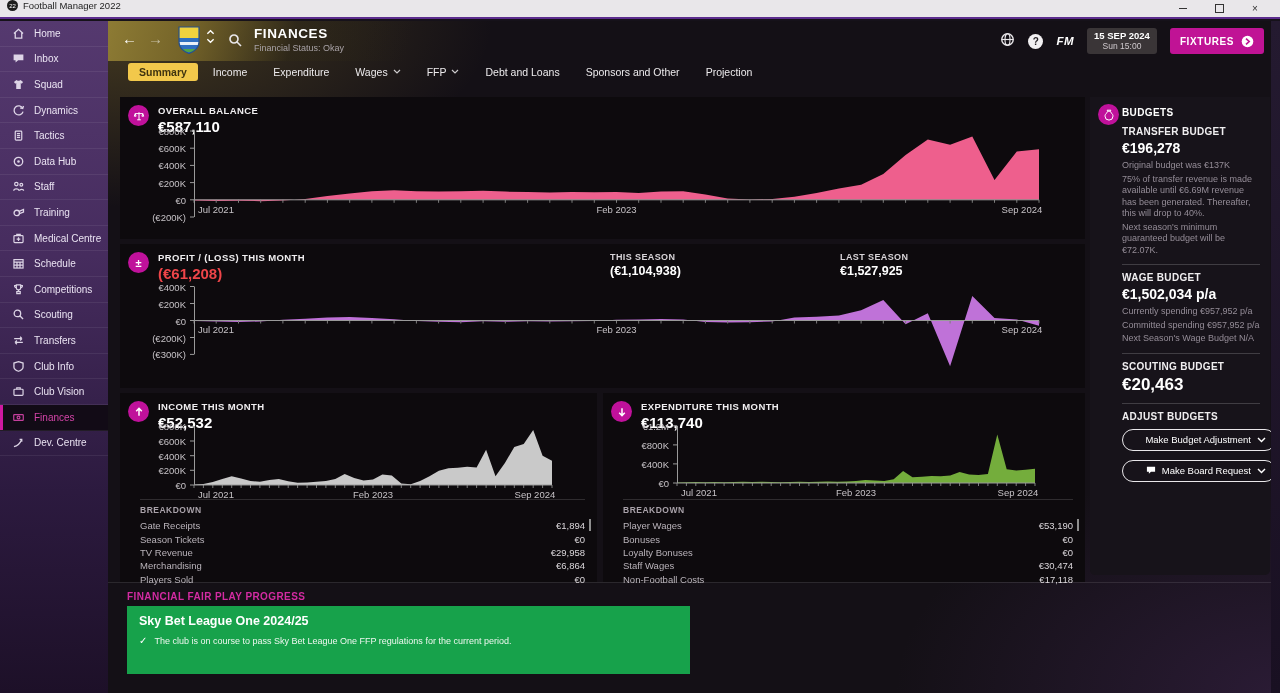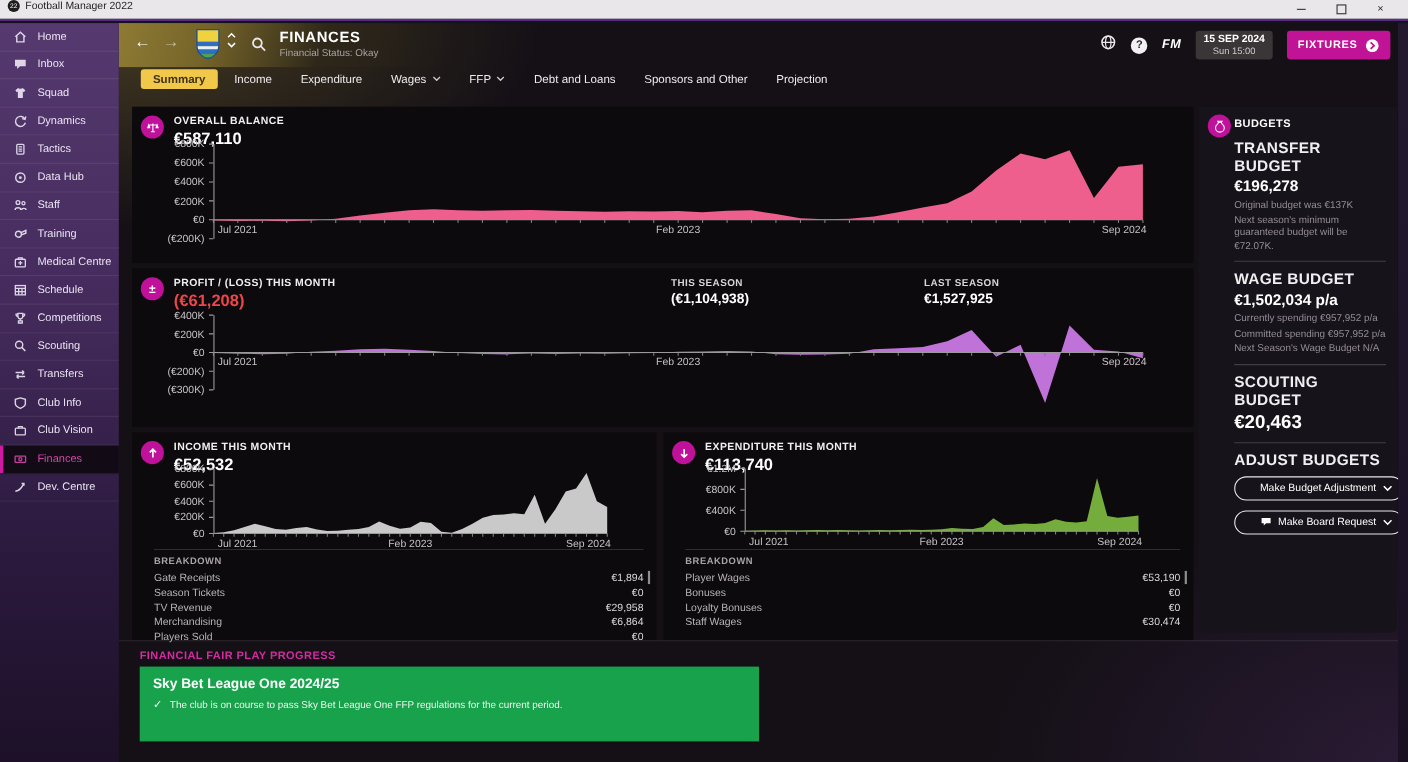--- a/index.html
+++ b/index.html
@@ -92,21 +92,21 @@
   
   .breakdown{position:absolute;left:20px;right:12px;top:106px;border-top:1px solid rgba(255,255,255,0.14);padding-top:5px;}
   .bd-label{font-size:8.5px;font-weight:bold;color:#a9a2aa;letter-spacing:.5px;margin-bottom:4px;}
   .bd-row{display:flex;justify-content:space-between;font-size:9.5px;color:#b9b3ba;height:13.4px;align-items:center;}
   .bd-row .v{color:#dbd7db;margin-left:15px;}
   .bd-scroll{position:absolute;right:-6px;top:19px;width:2px;height:12px;background:#8e8e8e;}
   
   .bud-ic{position:absolute;left:8px;top:7px;}
   .bud-body{padding:10px 10px 0 32px;}
   .b-h1{font-size:10px;font-weight:bold;color:#fff;letter-spacing:.4px;margin-bottom:8px;}
-  .b-h2{font-size:14px;font-weight:bold;color:#f0eef0;letter-spacing:.3px;margin-bottom:3px;}
+  .b-h2{font-size:10px;font-weight:bold;color:#f0eef0;letter-spacing:.3px;margin-bottom:3px;}
   .b-val{font-size:14px;font-weight:bold;color:#fff;margin-bottom:4px;}
   .b-val-s{font-size:17px;font-weight:bold;color:#fff;margin-bottom:4px;}
   .b-note{font-size:9px;color:#948c97;line-height:11.5px;margin-bottom:2px;}
   .b-div{border-top:1px solid rgba(255,255,255,0.18);margin:8px 0 7px 0;}
   .b-btn{width:134px;height:20px;border:1.5px solid #e9e7ea;border-radius:12px;display:flex;align-items:center;
          padding:0 9px;gap:6px;color:#fff;font-size:9.5px;margin-bottom:9px;justify-content:flex-end;}
   .b-btn .lbl-grp{display:flex;align-items:center;gap:6px;}
   .b-btn svg{flex:0 0 auto;}
   
   .sect-divider{position:absolute;left:0;right:9px;top:561px;border-top:1px solid rgba(255,255,255,0.10);}
@@ -557,38 +557,43 @@
                 <span class="v">€0</span>
               </div>
               <div class="bd-row">
                 <span class="n">Loyalty Bonuses</span>
                 <span class="v">€0</span>
               </div>
               <div class="bd-row">
                 <span class="n">Staff Wages</span>
                 <span class="v">€30,474</span>
               </div>
+              <div class="bd-row">
+                <span class="n">Non-Football Costs</span>
+                <span class="v">€17,118</span>
+              </div>
             </div>
           <div class="bd-scroll"></div>
         </div>
       </div>
 
       <div class="panel panel-budgets">
         <span class="stat-ic bud-ic">
           <svg viewBox="0 0 12 12">
               <path d="M4.8 2.2 h2.4 l0.9 1.6 c1.3 0.9 1.9 2.2 1.9 3.3 a4 4 0 0 1 -8 0 c0 -1.1 0.6 -2.4 1.9 -3.3 Z" stroke="#fff" stroke-width="1" fill="none"></path>
               <path d="M4.8 2.2 L4.1 1.2 h3.8 L7.2 2.2" stroke="#fff" stroke-width="1" fill="none"></path>
             </svg>
         </span>
         <div class="bud-body">
           <div class="b-h1">BUDGETS</div>
           <div class="b-h2">TRANSFER BUDGET</div>
           <div class="b-val">€196,278</div>
           <div>
               <div class="b-note">Original budget was €137K</div>
+              <div class="b-note">75% of transfer revenue is made available until €6.69M revenue has been generated. Thereafter, this will drop to 40%.</div>
               <div class="b-note">Next season's minimum guaranteed budget will be €72.07K.</div>
             </div>
           <div class="b-div"></div>
           <div class="b-h2">WAGE BUDGET</div>
           <div class="b-val">€1,502,034 p/a</div>
           <div>
               <div class="b-note">Currently spending €957,952 p/a</div>
               <div class="b-note">Committed spending €957,952 p/a</div>
               <div class="b-note">Next Season's Wage Budget N/A</div>
             </div>

